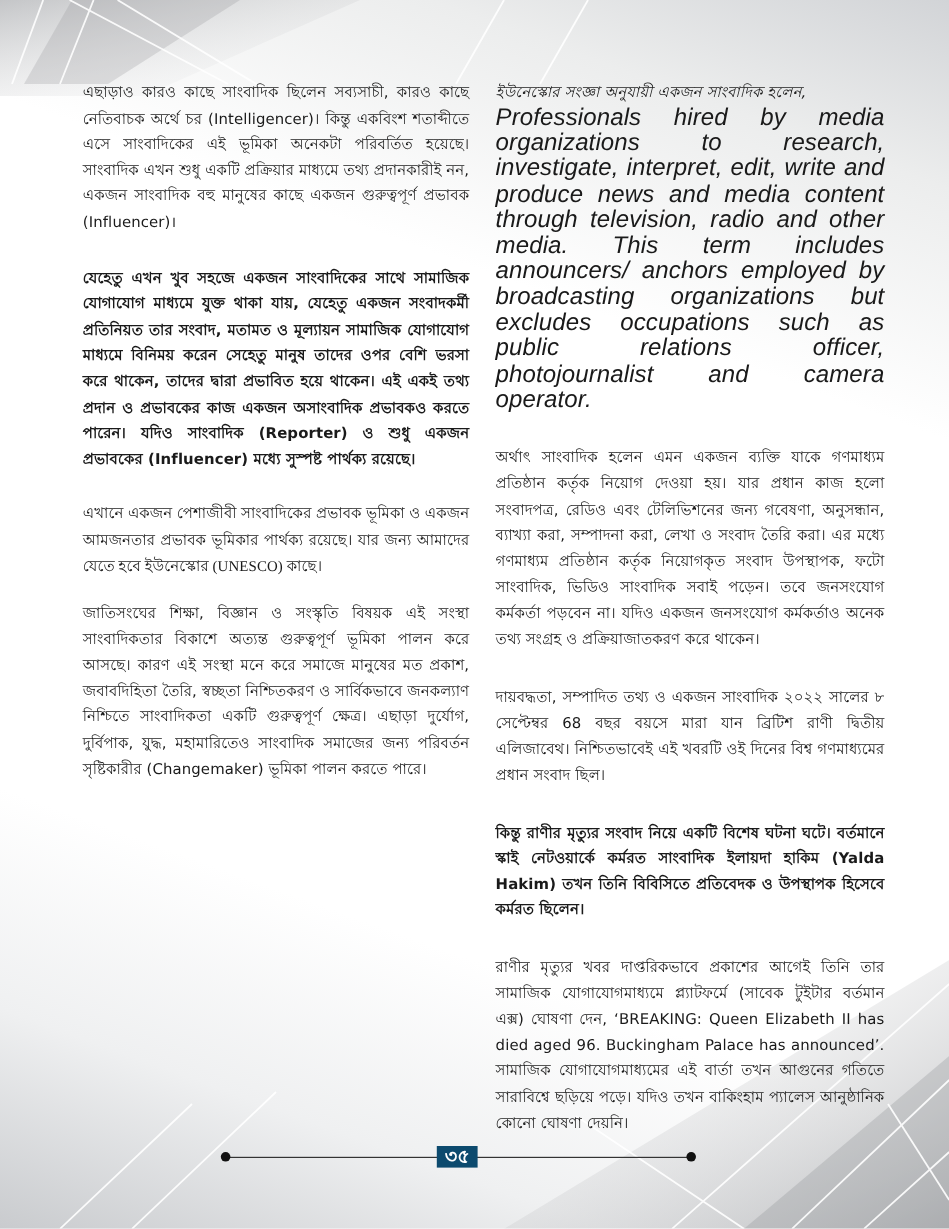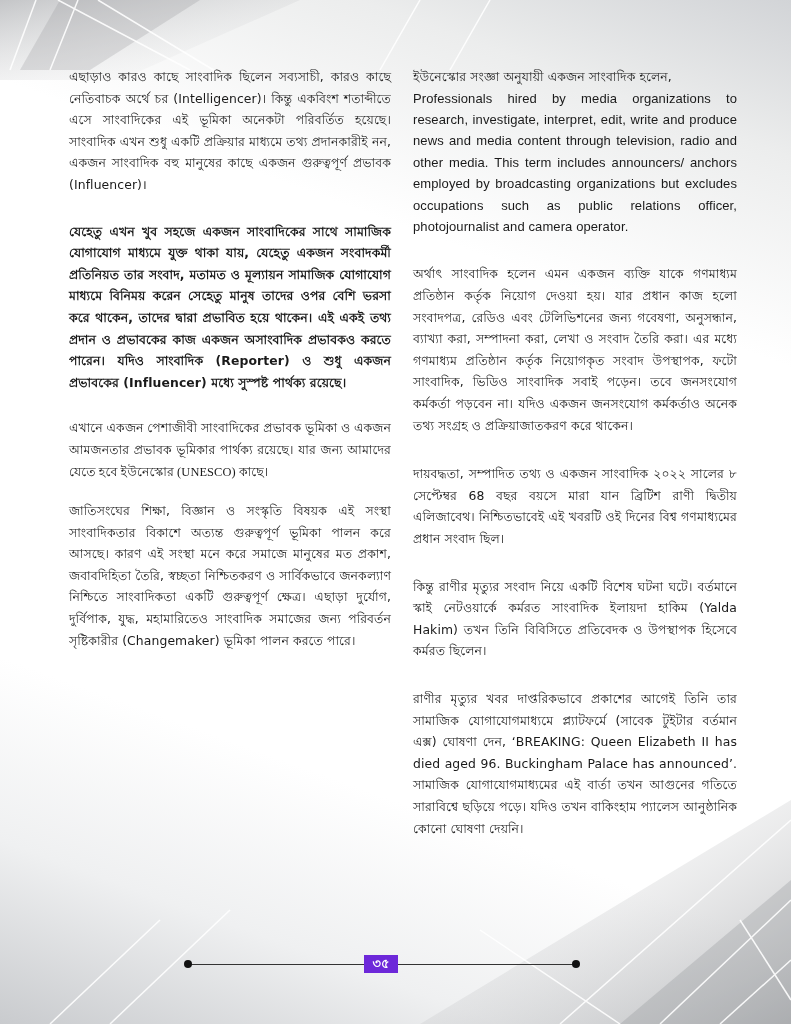--- a/index.html
+++ b/index.html
@@ -32,43 +32,43 @@
       text-align-last: left;
       letter-spacing: 0.1px;
     }
     .col.left p.para:nth-child(1) { margin-bottom: 25px; }
     .col.left p.para:nth-child(2) { margin-bottom: 25px; font-weight: bold; }
     .col.left p.para:nth-child(3) { margin-bottom: 17px; font-family: Liberation Serif, serif; }
     .col.left p.para:nth-child(4) { margin-bottom: 16px; }
     .col.right p.para.en-lead span.en {
       display: block;
       font-family: "Liberation Sans", sans-serif;
-      font-size: 13px;
+      font-size: 20px;
       line-height: 21.4px;
       text-align: justify;
       text-align-last: left;
     }
-    .col.right p.para.en-lead { margin-bottom: 26px; }
+    .col.right p.para.en-lead { margin-bottom: 26px; font-style: italic; }
     .col.right p.para:nth-child(2) { margin-bottom: 27px; margin-top: 23px; }
     .col.right p.para:nth-child(3) { margin-bottom: 26px; }
-    .col.right p.para:nth-child(4) { margin-bottom: 26px; }
+    .col.right p.para:nth-child(4) { margin-bottom: 26px; font-weight: bold; }
     .footer {
       position: absolute; left: 184px; top: 956px; width: 396px; height: 16px;
     }
     .footer .rule {
       position: absolute; left: 4px; right: 4px; top: 7.5px; height: 1.4px; background: #333;
     }
     .footer .dot {
       position: absolute; top: 4px; width: 8px; height: 8px; border-radius: 50%; background: #111;
     }
     .footer .dot.l { left: 0; }
     .footer .dot.r { right: 0; }
     .footer .num {
       position: absolute; left: 180px; top: -1px; width: 34px; height: 18px;
-      background: #6d28d9; color: #fff; font-size: 13px; line-height: 18px;
+      background: #0c4a6e; color: #fff; font-size: 16px; line-height: 18px;
       text-align: center; font-weight: bold;
     }
   </style>
 </head>
 <body>
 
 <div class="bg">
   <svg width="791" height="1024" viewBox="0 0 791 1024">
     <defs>
       <linearGradient id="tl" x1="0" y1="0" x2="1" y2="1">

